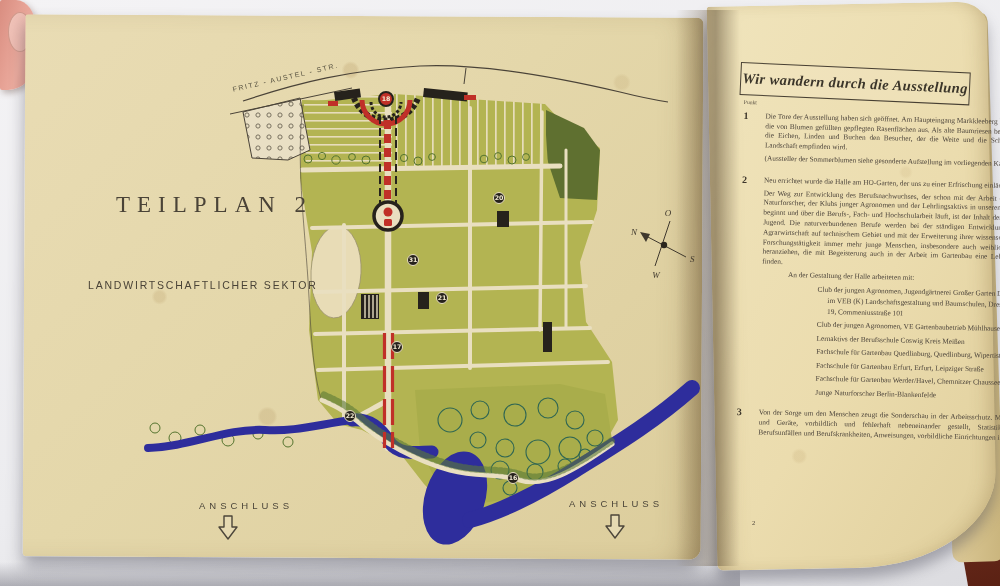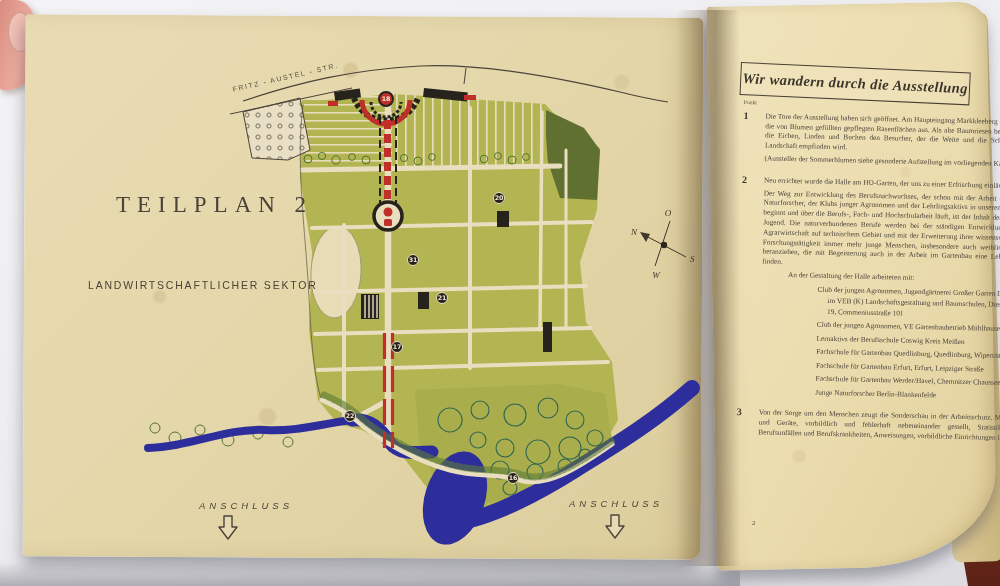--- a/index.html
+++ b/index.html
@@ -46,21 +46,21 @@
   
   .maplabel{position:absolute;z-index:5;color:#3f382d;white-space:nowrap;}
   #entrance-label{left:318px;top:42px;width:290px;text-align:center;
     font-family:"Liberation Sans",sans-serif;font-size:12.5px;letter-spacing:3.5px;}
   #street-label{left:232px;top:86px;font-family:"Liberation Sans",sans-serif;
     font-size:7px;letter-spacing:1.6px;transform:rotate(-13deg);transform-origin:left top;color:#55503f;}
   #plan-title{left:116px;top:192px;width:200px;
     font-size:23px;letter-spacing:7px;color:#4a4337;}
   #plan-subtitle{left:88px;top:235px;width:240px;
     font-family:"Liberation Sans",sans-serif;font-size:10.5px;letter-spacing:1.8px;color:#4a4337;margin-top:44px;}
-  .anschluss{font-family:"Liberation Sans",sans-serif;font-size:9.5px;letter-spacing:4px;color:#4c463a;font-style:italic;}
+  .anschluss{font-family:"Liberation Sans",sans-serif;font-size:9.5px;letter-spacing:4px;color:#4c463a;}
   #anschluss-left{left:186px;top:500px;width:120px;text-align:center;}
   #anschluss-right{left:556px;top:498px;width:120px;text-align:center;}
   
   #map-svg{position:absolute;left:0;top:0;z-index:4;}
   .mktext{font-family:"DejaVu Sans",sans-serif;font-size:6.3px;font-weight:bold;fill:#f2ead2;
     text-anchor:middle;}
   .compass-letter{font-family:"Liberation Serif",serif;font-style:italic;font-size:9px;fill:#3f382d;}
   
   #heading-box{position:absolute;left:741px;top:62px;width:228px;height:31px;z-index:5;
     border:1.6px solid #473f32;transform:rotate(2.6deg);transform-origin:left top;

